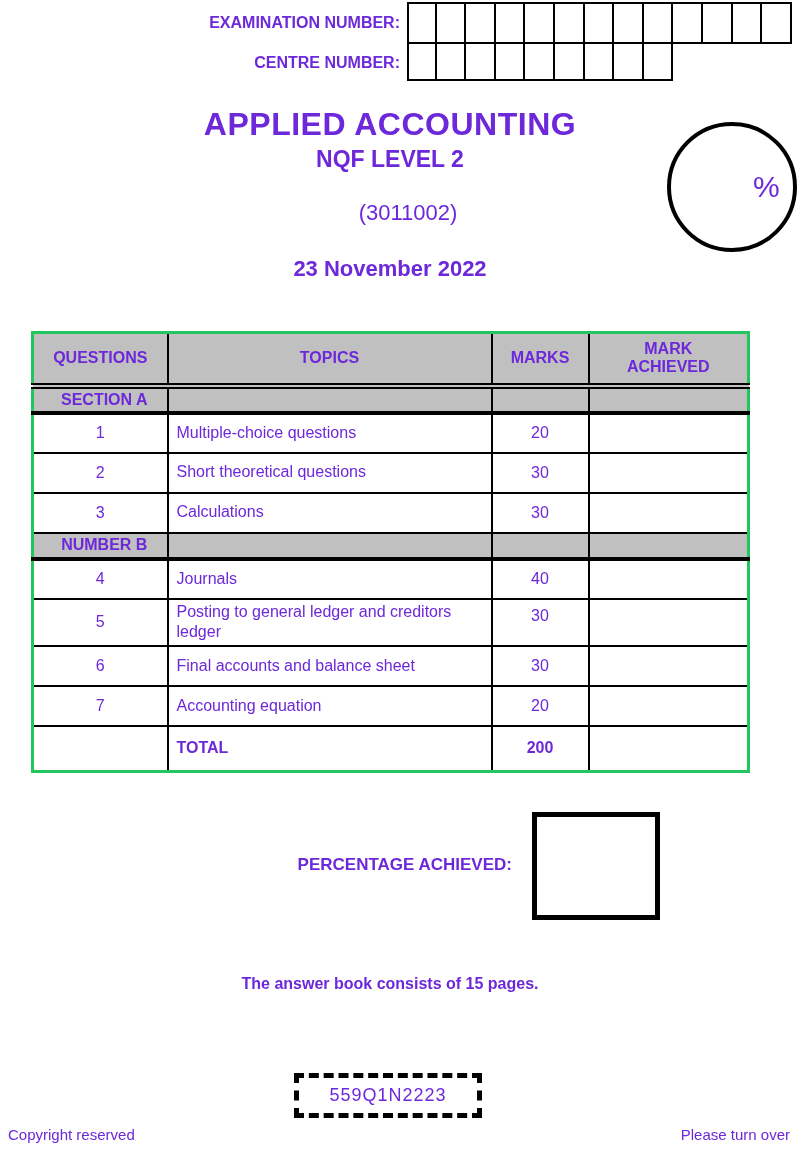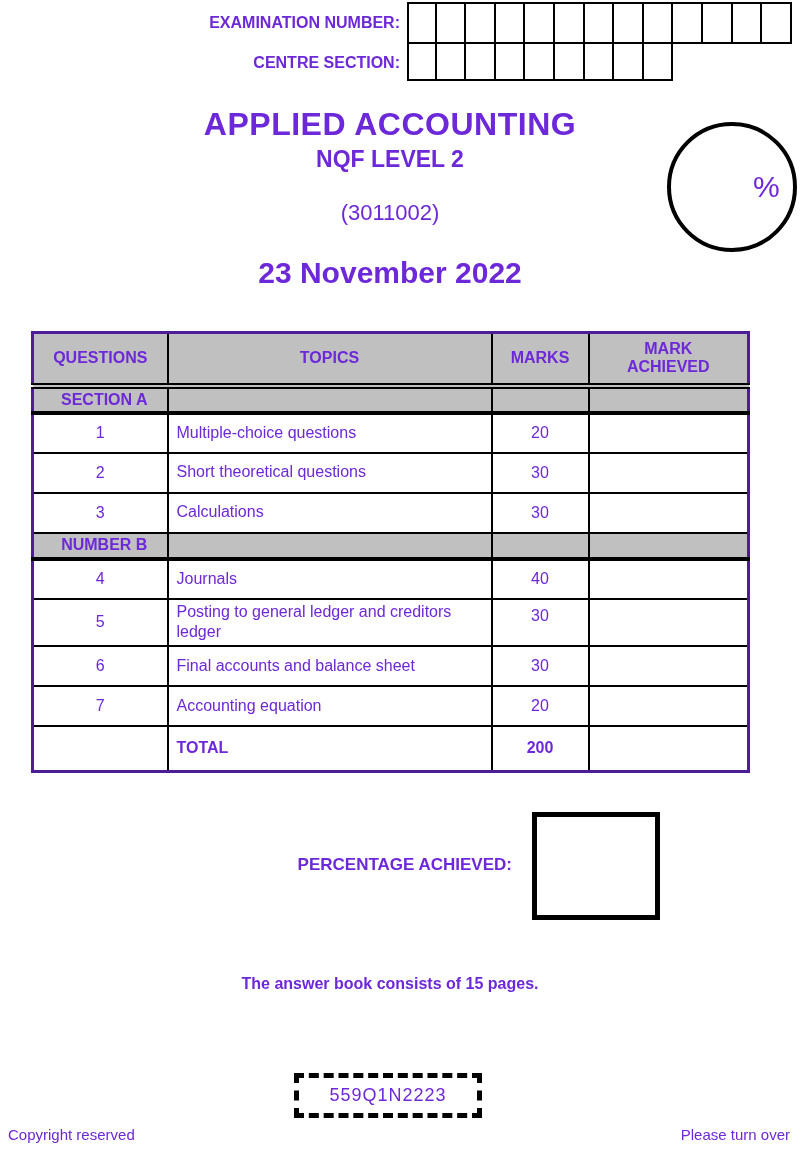--- a/index.html
+++ b/index.html
@@ -25,35 +25,35 @@
     box-sizing:border-box;width:29.6px;border:2px solid #000;border-left:none;
     background:#fff;
   }
   .id-row .idcell:first-child{border-left:2px solid #000;}
   .id-row.exam .idcell{height:42px;}
   .id-row.centre .idcell{height:39px;}
   
   .centerline{position:absolute;left:0;width:780px;text-align:center;}
   .title{top:106px;font-size:32px;font-weight:bold;letter-spacing:.5px;}
   .subtitle{top:146px;font-size:23px;font-weight:bold;}
-  .code{top:200px;font-size:22px;}
-  .date{top:256px;font-size:30px;font-weight:bold;}
+  .code{top:200px;font-size:22px;margin-left:18px;}
+  .date{top:256px;font-size:22px;font-weight:bold;}
   
   .pct-circle{
     position:absolute;left:667px;top:122px;width:130px;height:130px;
     border:4px solid #000;border-radius:50%;box-sizing:border-box;
   }
   .pct-circle span{
     position:absolute;left:82px;top:44px;font-size:30px;
   }
   
   table.summary{
     position:absolute;left:31px;top:331px;width:716px;
     border-collapse:collapse;table-layout:fixed;
-    font-size:16px;border:3px solid #4c1d95;
+    font-size:16px;border:3px solid #22c55e;
   }
   table.summary th,table.summary td{
     border:2px solid #000;box-sizing:border-box;
     vertical-align:middle;padding:2px 8px;
   }
   table.summary thead th{
     background:#c0c0c0;font-weight:bold;height:53px;
     border-bottom:6px double #000;text-align:center;
   }
   table.summary thead th .wrapnarrow{display:inline-block;width:86px;}
@@ -101,21 +101,21 @@
       <div class="idcell"></div>
       <div class="idcell"></div>
       <div class="idcell"></div>
       <div class="idcell"></div>
       <div class="idcell"></div>
       <div class="idcell"></div>
       <div class="idcell"></div>
       <div class="idcell"></div>
     </div>
 
-  <div class="id-label centre">CENTRE SECTION:</div>
+  <div class="id-label centre">CENTRE NUMBER:</div>
   <div class="id-row centre">
       <div class="idcell"></div>
       <div class="idcell"></div>
       <div class="idcell"></div>
       <div class="idcell"></div>
       <div class="idcell"></div>
       <div class="idcell"></div>
       <div class="idcell"></div>
       <div class="idcell"></div>
       <div class="idcell"></div>

